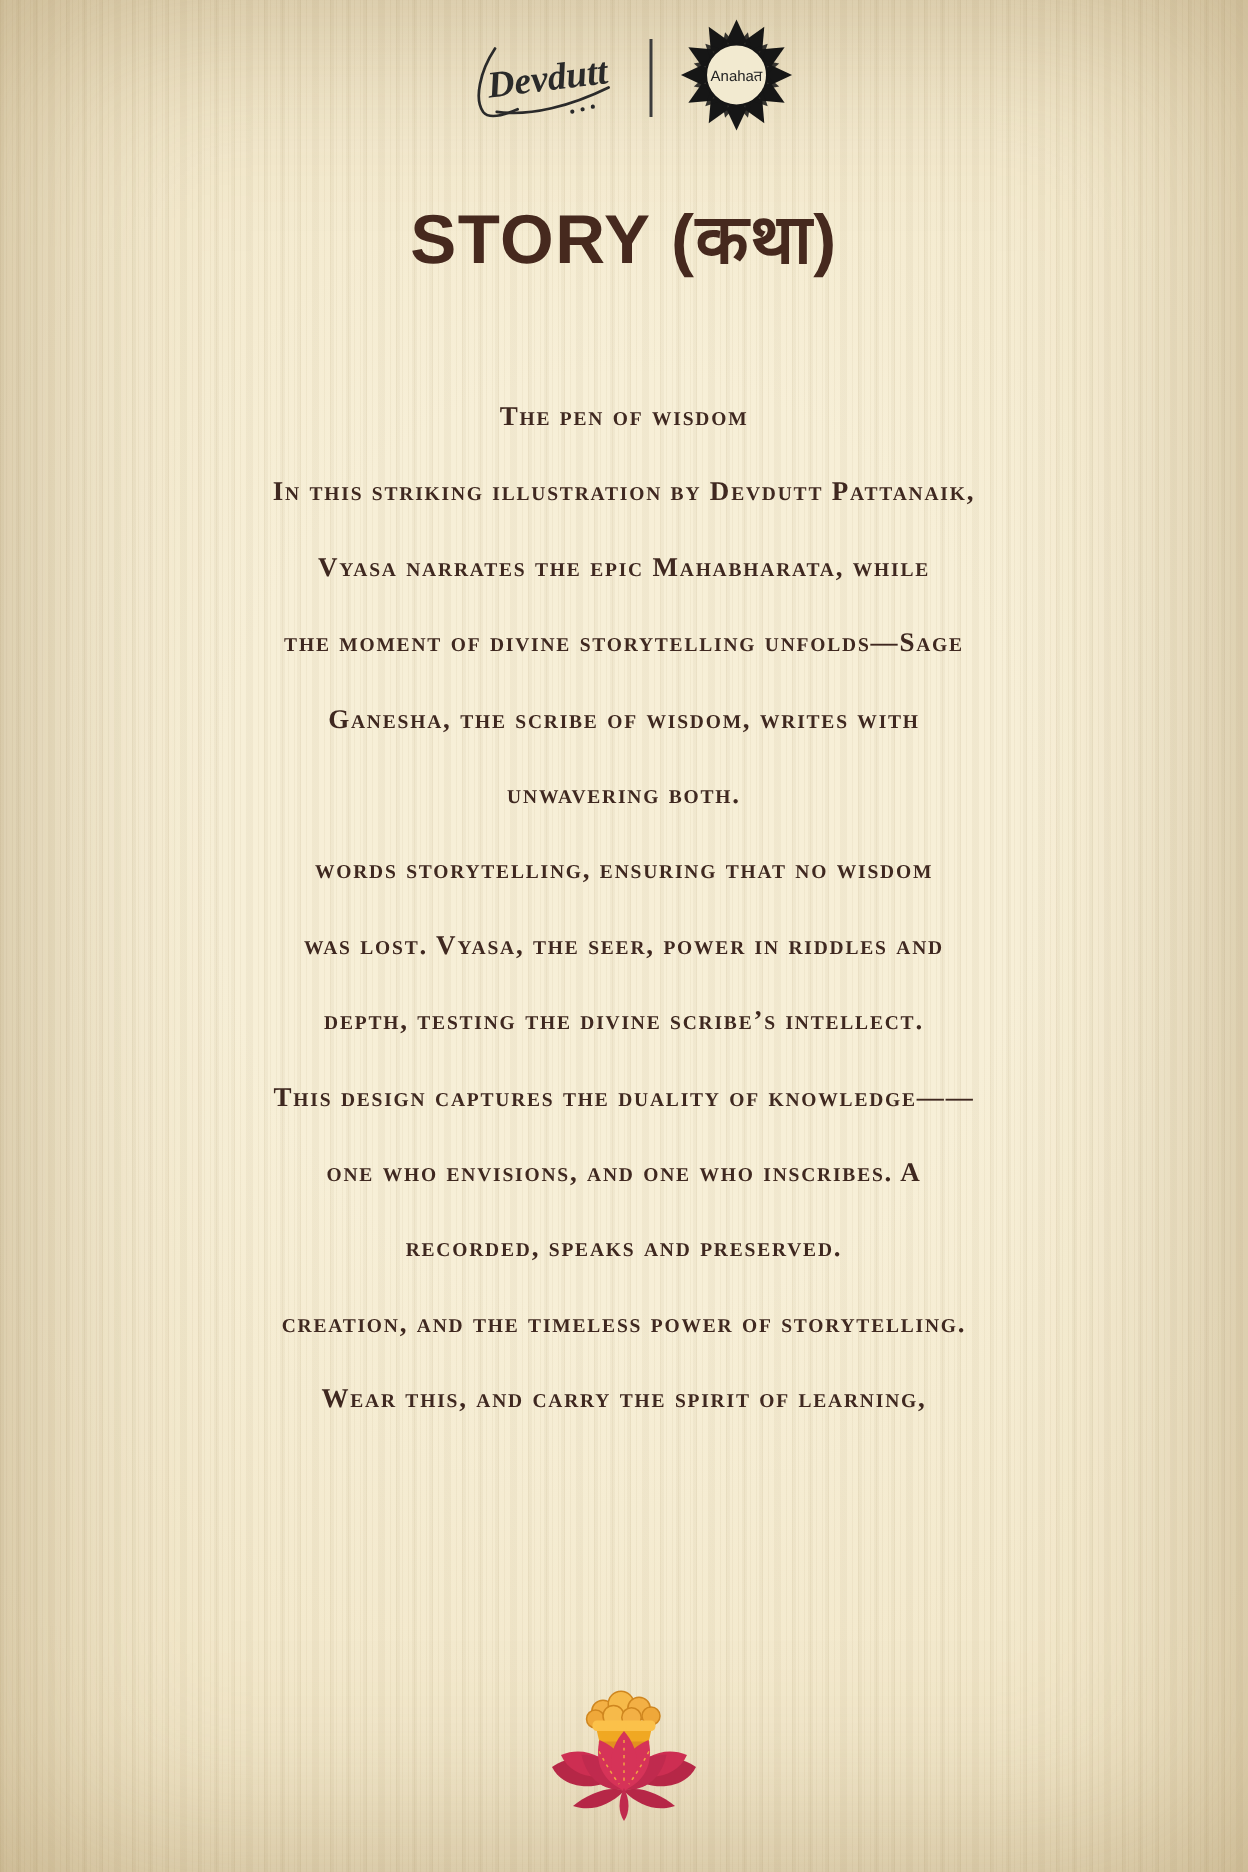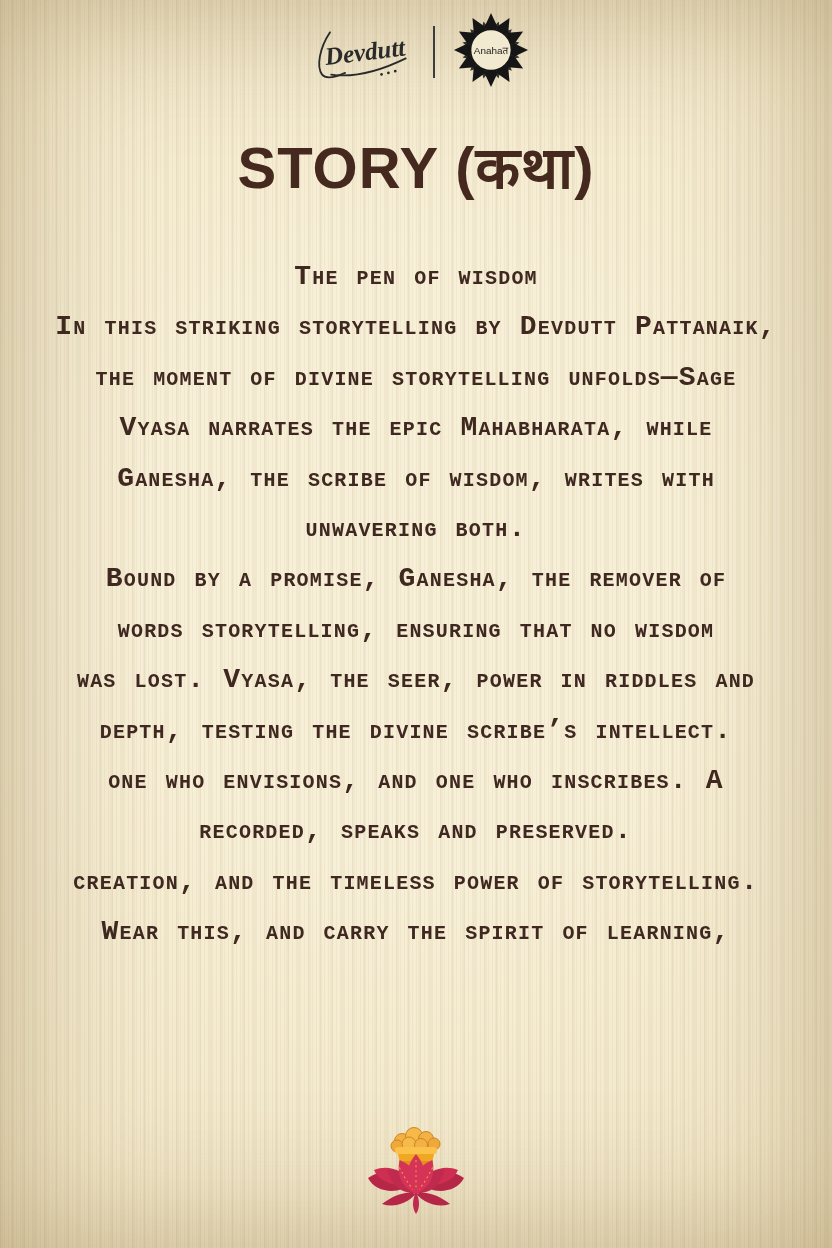--- a/index.html
+++ b/index.html
@@ -27,38 +27,38 @@
   .header-divider {
     width: 2px; height: 52px;
     background: #3c3c3c;
   }
   .page-title {
     position: absolute;
     top: 126px; left: 0; width: 100%;
     text-align: center;
     font-family: "Liberation Sans", "DejaVu Sans", sans-serif;
     font-weight: 700;
-    font-size: 58px;
+    font-size: 46px;
     letter-spacing: 1px;
     color: #46291e;
   }
   .body-text {
     position: absolute;
     top: 252px; left: 0; width: 100%;
     text-align: center;
   }
   .text-line {
     height: 50.4px;
     line-height: 50.4px;
     white-space: nowrap;
-    font-family: Liberation Mono, monospace;
+    font-family: Liberation Serif, serif;
     font-weight: 700;
     font-variant: small-caps;
     font-variant-caps: small-caps;
-    font-size: 28px;
+    font-size: 18px;
     letter-spacing: 1.2px;
     color: #3f2820;
   }
   .lotus-wrap {
     position: absolute;
     top: 1124px; left: 0; width: 100%;
     display: flex; justify-content: center;
   }
 </style>
 </head>
@@ -115,29 +115,29 @@
         <circle cx="40" cy="40" r="21.5" fill="#f2ead0" stroke="#161616" stroke-width="1.6"></circle>
         <text x="40" y="44" text-anchor="middle" font-family="Liberation Sans, sans-serif" font-size="10.5" fill="#222">Anahaत</text>
       </svg>
     </div>
   </header>
 
   <h1 class="page-title">STORY (कथा)</h1>
 
   <main class="body-text">
       <div class="text-line">The pen of wisdom</div>
-      <div class="text-line">In this striking storytelling by Devdutt Pattanaik,</div>
+      <div class="text-line">In this striking illustration by Devdutt Pattanaik,</div>
+      <div class="text-line">Vyasa narrates the epic Mahabharata, while</div>
       <div class="text-line">the moment of divine storytelling unfolds—Sage</div>
-      <div class="text-line">Vyasa narrates the epic Mahabharata, while</div>
       <div class="text-line">Ganesha, the scribe of wisdom, writes with</div>
       <div class="text-line">unwavering both.</div>
-      <div class="text-line">Bound by a promise, Ganesha, the remover of</div>
       <div class="text-line">words storytelling, ensuring that no wisdom</div>
       <div class="text-line">was lost. Vyasa, the seer, power in riddles and</div>
       <div class="text-line">depth, testing the divine scribe’s intellect.</div>
+      <div class="text-line">This design captures the duality of knowledge——</div>
       <div class="text-line">one who envisions, and one who inscribes. A</div>
       <div class="text-line">recorded, speaks and preserved.</div>
       <div class="text-line">creation, and the timeless power of storytelling.</div>
       <div class="text-line">Wear this, and carry the spirit of learning,</div>
     </main>
 
   <div class="lotus-wrap">
     <svg width="104" height="96" viewBox="0 0 104 92">
 
       <g stroke="#cf861f" stroke-width="1">

